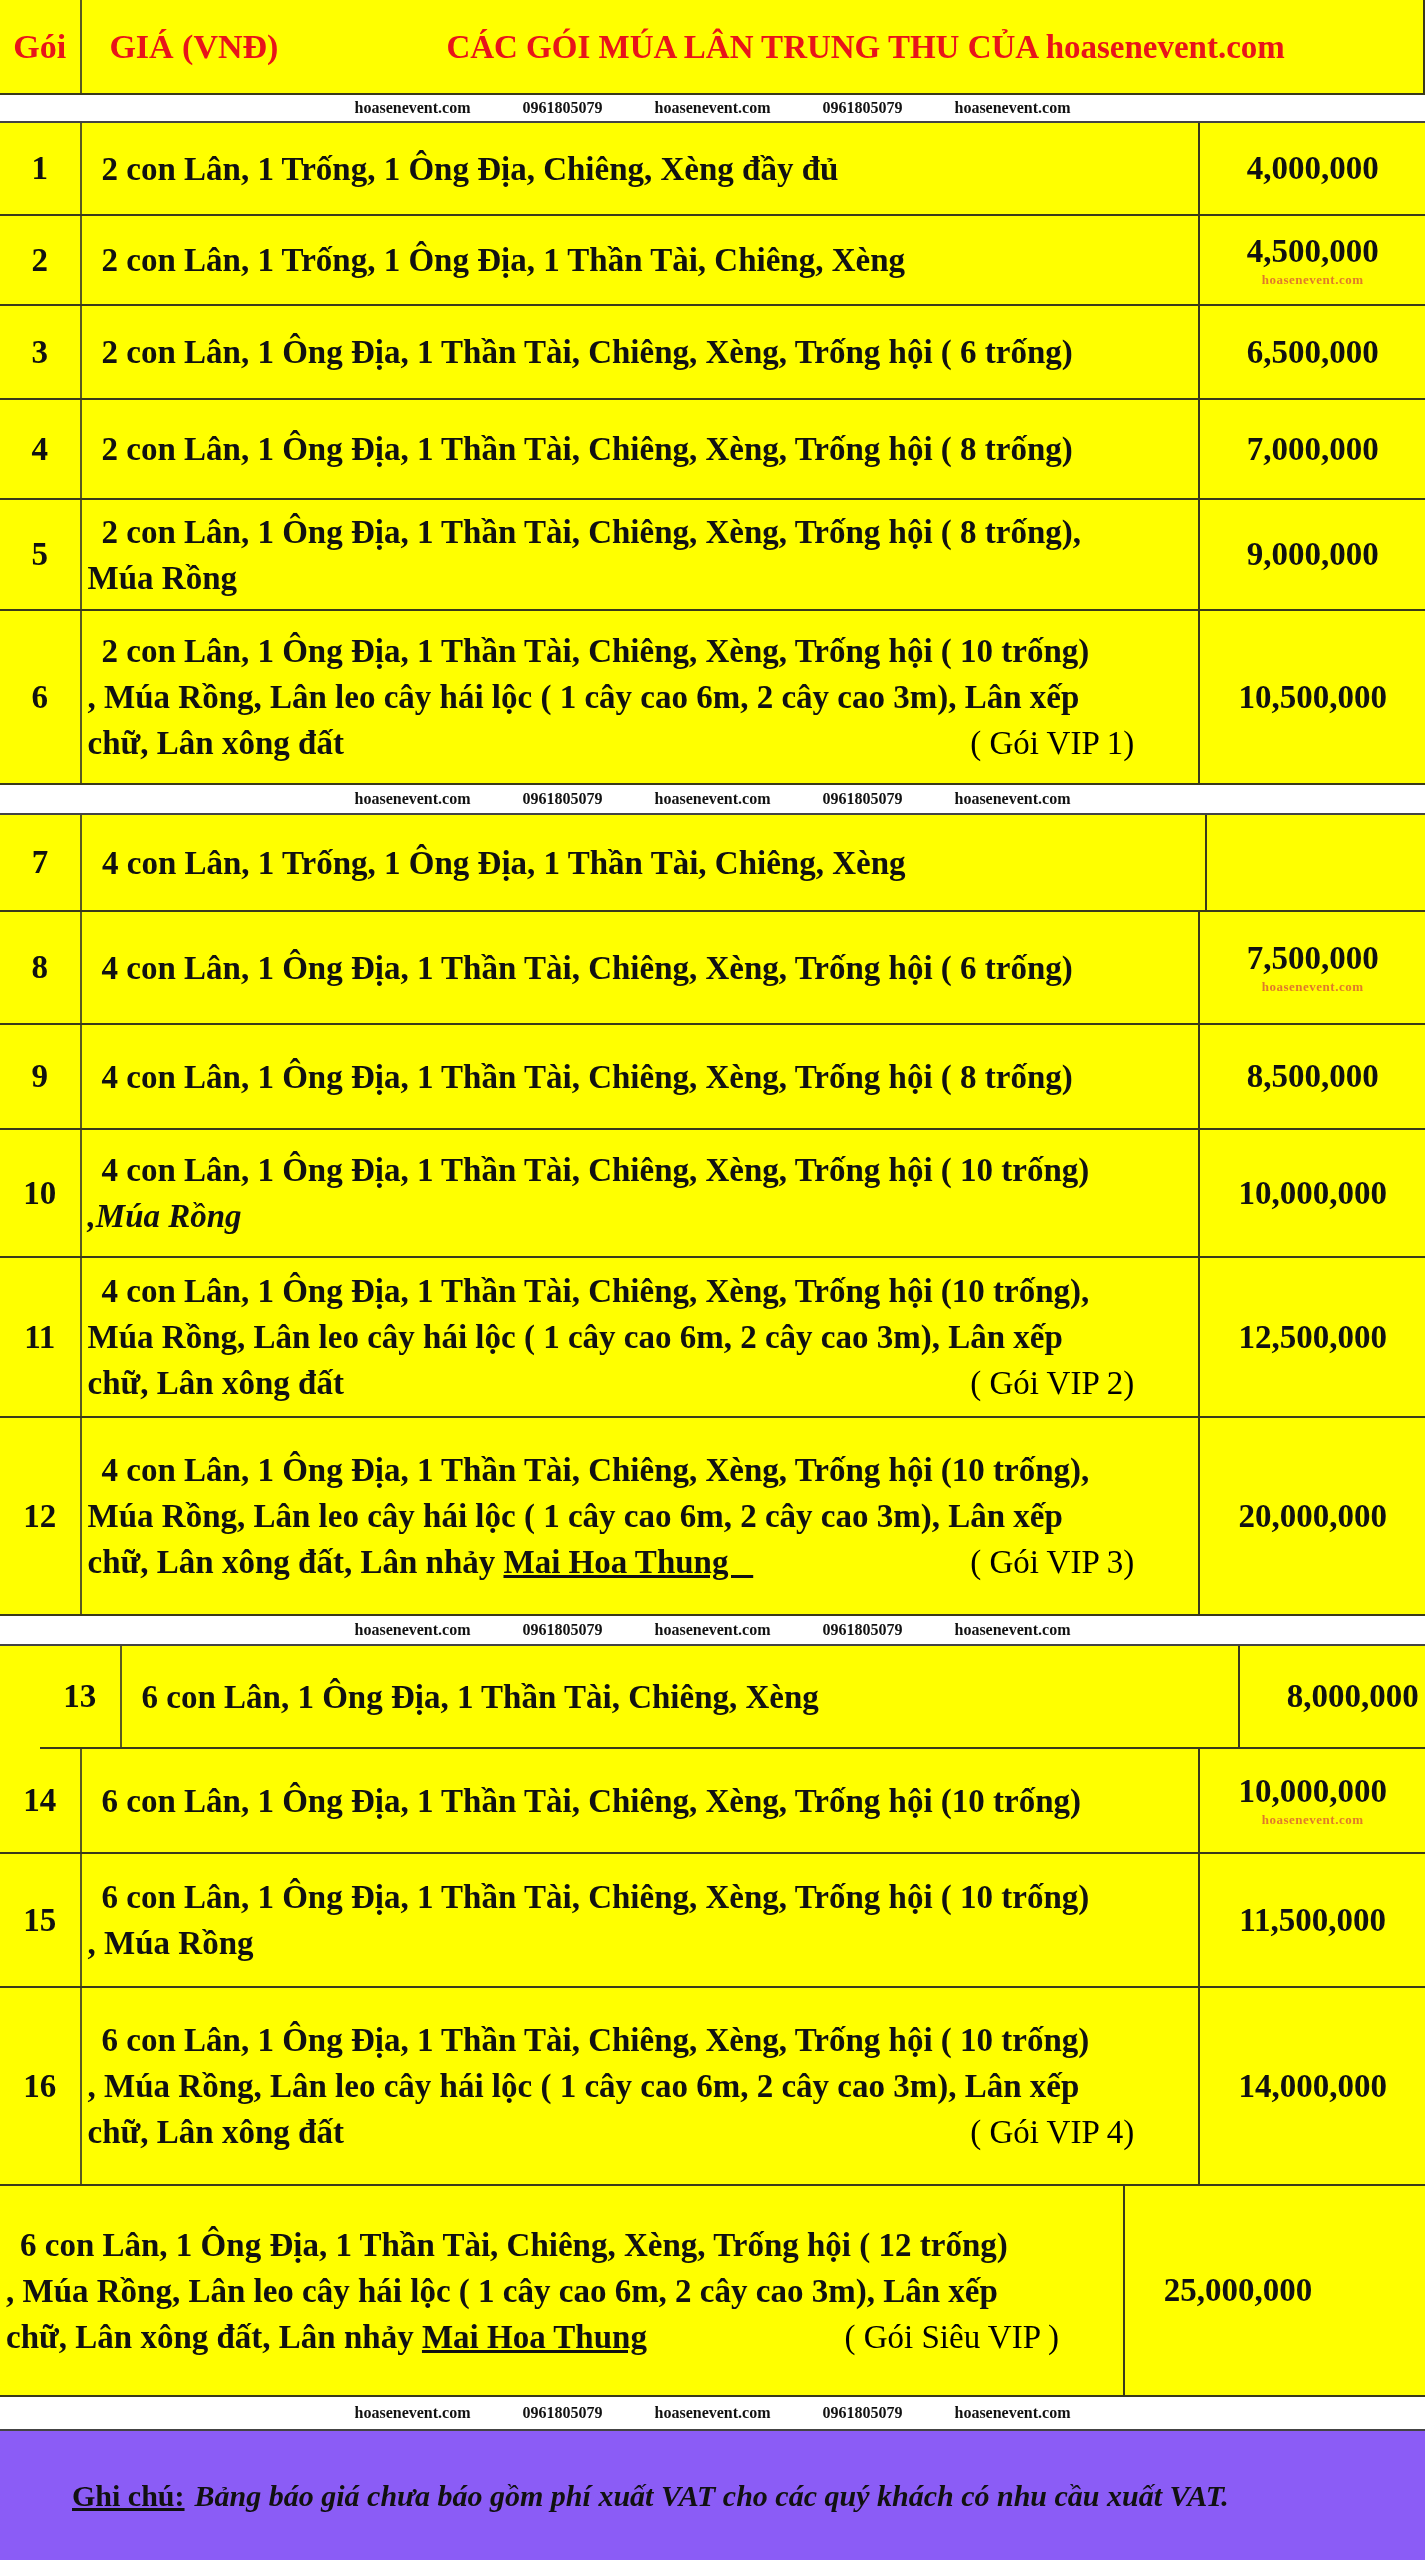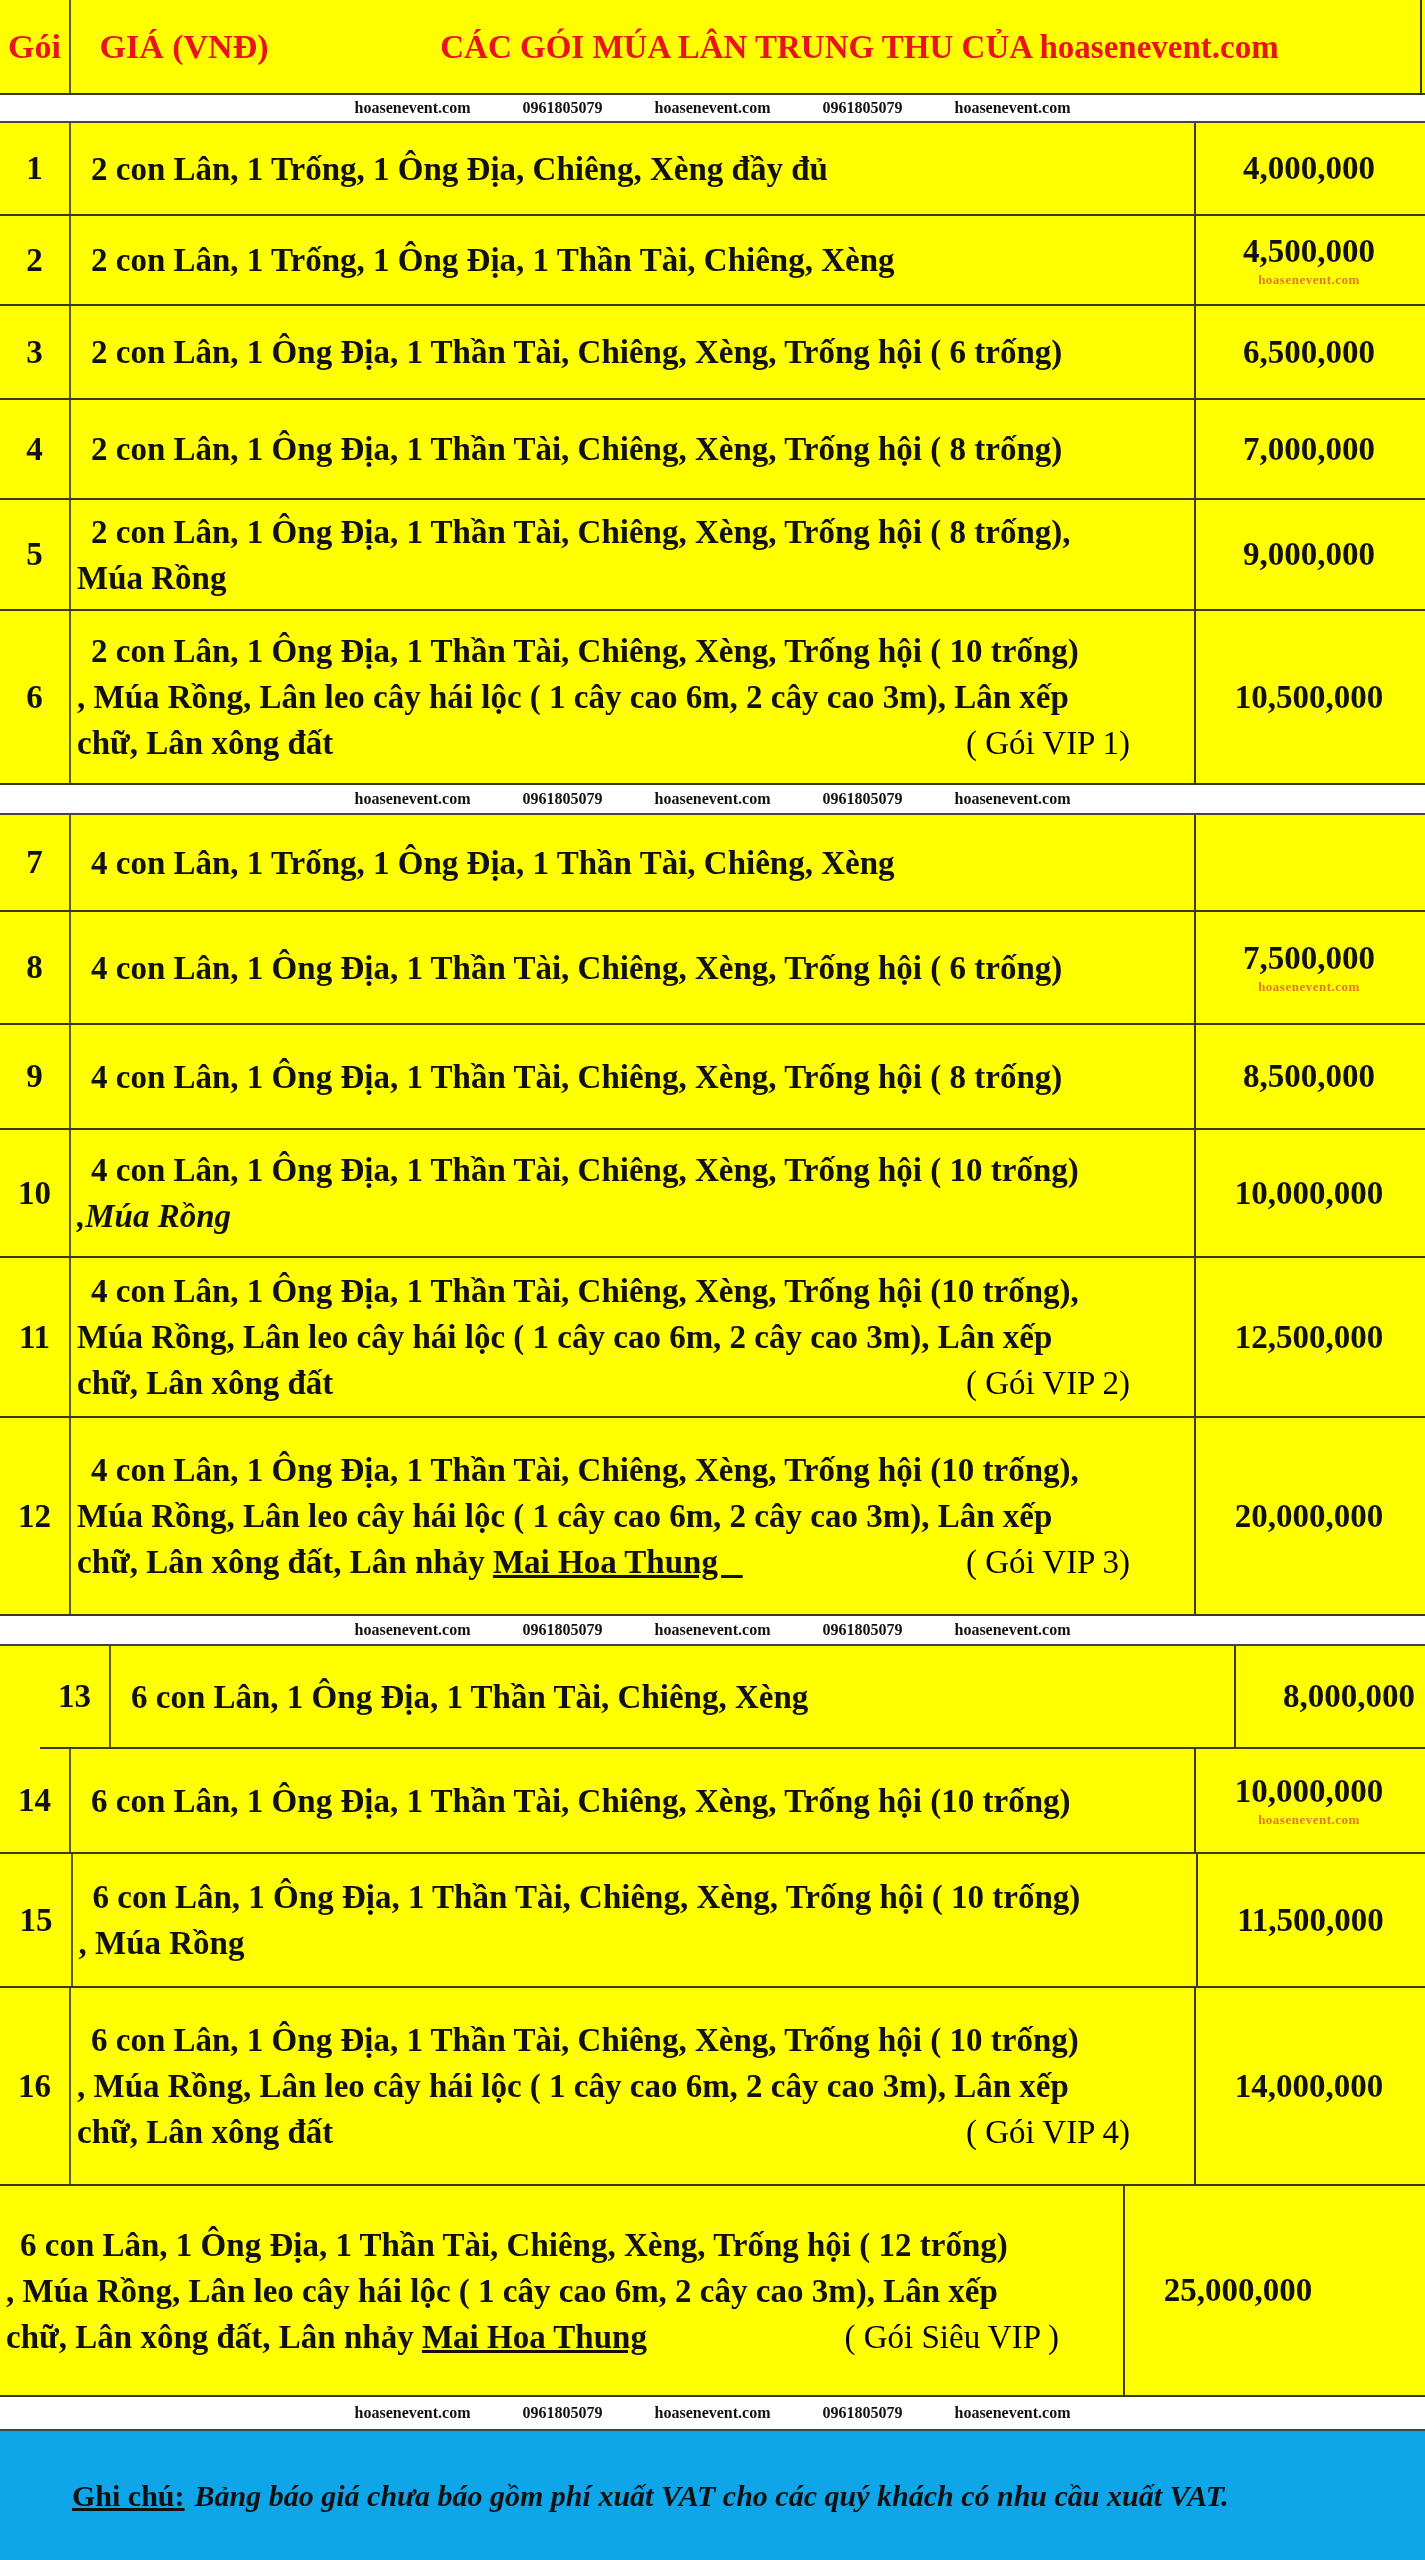--- a/index.html
+++ b/index.html
@@ -1,33 +1,33 @@
 <!DOCTYPE html>
 <html><head>
   <meta charset="utf-8">
   <style>
     html, body { margin: 0; padding: 0; background: #ffffff; }
     body { width: 1425px; height: 2560px; overflow: hidden; font-family: "Liberation Serif", "DejaVu Serif", serif; }
     .sheet { position: relative; width: 1425px; height: 2560px; background: #ffff00; }
     .row { position: absolute; left: 0; width: 1425px; box-sizing: border-box; display: flex; border-bottom: 2px solid #3a3a1a; }
     .cell { box-sizing: border-box; height: 100%; display: flex; align-items: center; }
-    .c-num { width: 71px; border-right: 2px solid #5a5a20; justify-content: center; font-weight: bold; font-size: 33px; color: #111; }
+    .c-num { width: 82px; border-right: 2px solid #5a5a20; justify-content: center; font-weight: bold; font-size: 33px; color: #111; }
     .c-desc { width: 1125px; border-right: 2px solid #3a3a1a; padding: 0 4px 0 6px; font-weight: bold; font-size: 33px; line-height: 46px; color: #111; }
     .c-price { width: 226px; flex-direction: column; justify-content: center; font-weight: bold; font-size: 33px; color: #111; text-align: center; }
     .desc-text { display: block; width: 100%; }
     .desc-text .first { padding-left: 14px; }
     .vip { color: #000000; font-weight: normal; }
     .uline { text-decoration: underline; text-decoration-thickness: 3px; }
     .wm-small { font-size: 13px; color: #e07a2a; font-weight: bold; margin-top: 2px; letter-spacing: 0.5px; }
     .header { top: 0; height: 95px; background: #ffff00; border-bottom: 2px solid #3a3a1a; }
     .header .c-num { color: #e8141a; font-size: 34px; font-weight: bold; }
     .header .c-desc { justify-content: center; color: #e8141a; font-size: 33px; }
     .header .c-price { color: #e8141a; font-size: 34px; }
     .band { position: absolute; left: 0; width: 1425px; background: #ffffff; display: flex; justify-content: center; align-items: center; gap: 52px; font-weight: bold; font-size: 16px; color: #111; border-bottom: 2px solid #444; box-sizing: border-box; }
-    .footer { position: absolute; left: 0; top: 2431px; width: 1425px; height: 129px; background: #0ea5e9; display: flex; align-items: center; padding-left: 72px; box-sizing: border-box; font-size: 30px; font-weight: bold; color: #111; }
+    .footer { position: absolute; left: 0; top: 2431px; width: 1425px; height: 129px; background: #8b5cf6; display: flex; align-items: center; padding-left: 72px; box-sizing: border-box; font-size: 30px; font-weight: bold; color: #111; }
     .footer .label { text-decoration: underline; margin-right: 10px; font-style: normal; }
     .footer .note { font-style: italic; }
   </style>
 </head>
 <body>
 
 <div class="sheet">
 
   <div class="row header">
     <div class="cell c-num">Gói</div>

